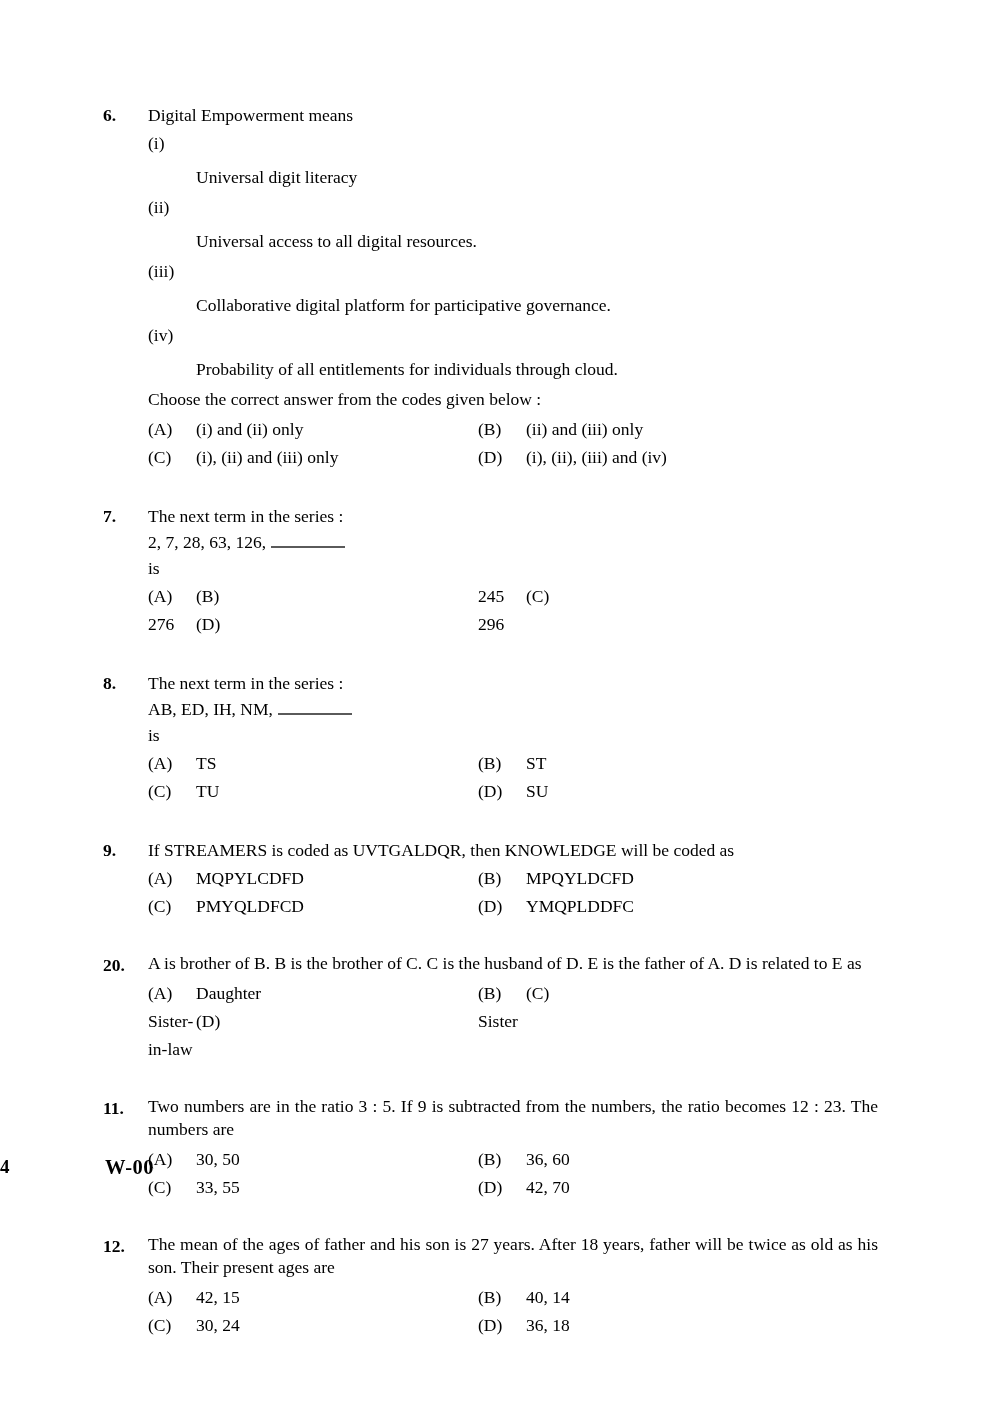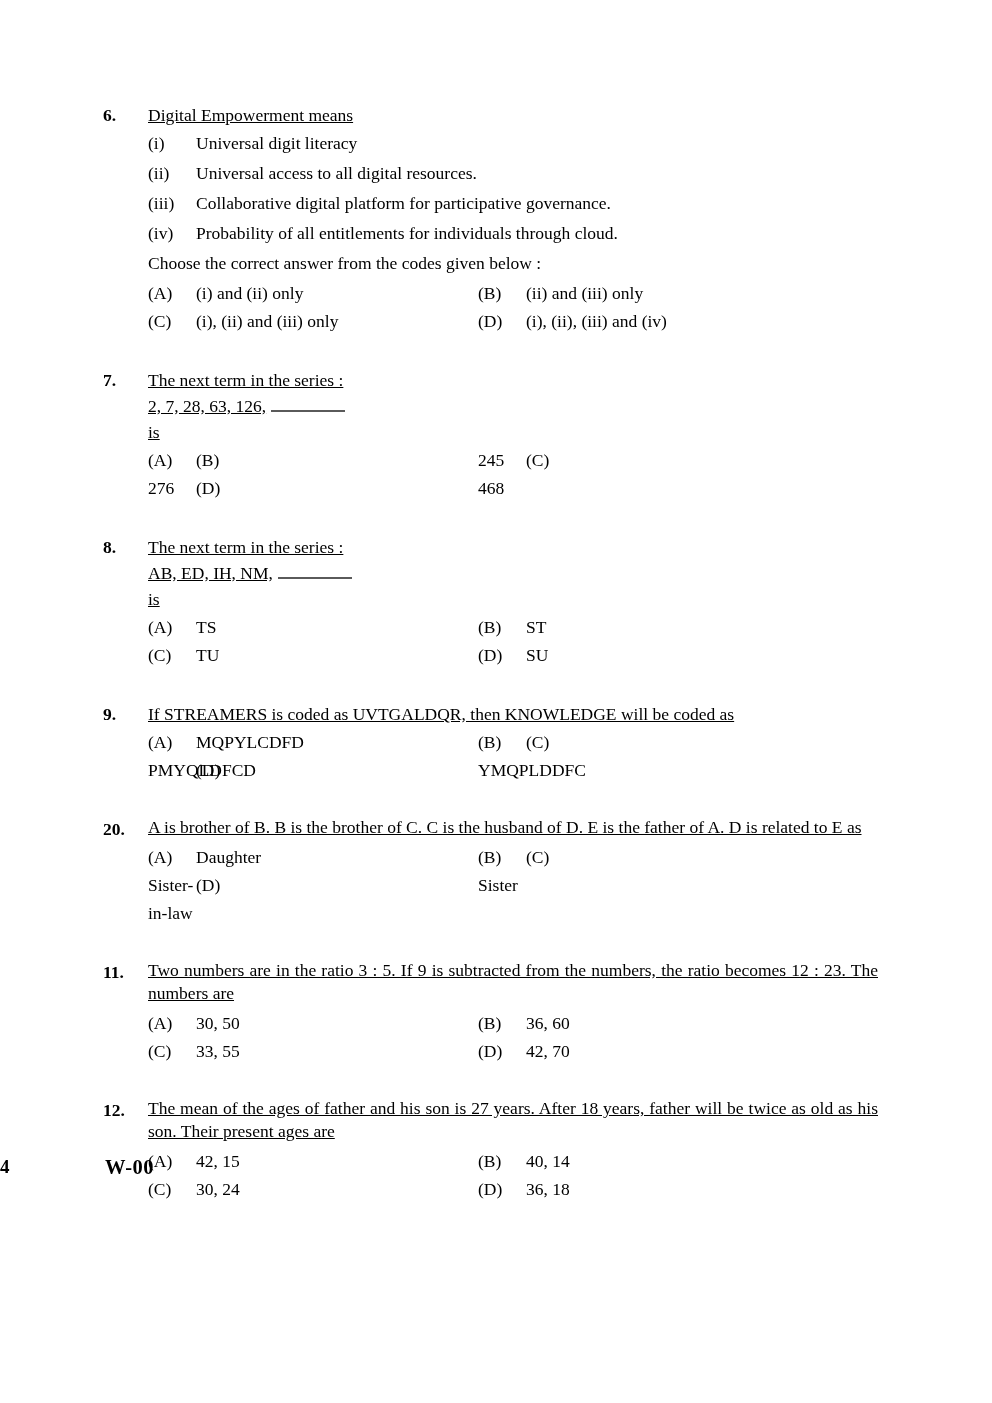--- a/index.html
+++ b/index.html
@@ -22,33 +22,33 @@
     display: flex;
     margin-bottom: 32px;
   }
   .qnum {
     width: 45px;
     flex-shrink: 0;
     font-weight: bold;
     line-height: 26px;
   }
   .qbody { flex: 1; min-width: 0; }
-  .stem { line-height: 26px; text-decoration: underline; }
+  .stem { line-height: 26px; }
   .stem.justify { text-align: justify; line-height: 23px; padding-bottom: 3px; }
   .blank {
     display: inline-block;
     width: 74px;
     height: 14px;
     border-bottom: 2px solid #5a5a5a;
     margin-left: 5px;
     vertical-align: baseline;
   }
   .subitem { display: flex; line-height: 30px; }
   .sublabel { width: 48px; flex-shrink: 0; }
-  .subtext { flex: 1; }
+  .subtext { flex: 1; margin-top: 34px; }
   .note { line-height: 30px; }
   .options {
     display: grid;
     grid-template-columns: 48px 282px 48px auto;
     line-height: 28px;
     margin-top: 1px;
   }
   .optlabel { }
   .opttext { }
   .footer {
@@ -112,21 +112,21 @@
           <div class="stem"><span class="stemtext">The next term in the series :</span></div>
           <div class="stem"><span class="stemtext">2, 7, 28, 63, 126,</span><span class="blank"></span></div>
           <div class="stem"><span class="stemtext">is</span></div>
           <div class="options">
             <span class="optlabel">(A)</span>
             <span class="optlabel">(B)</span>
             <span class="opttext">245</span>
             <span class="optlabel">(C)</span>
             <span class="opttext">276</span>
             <span class="optlabel">(D)</span>
-            <span class="opttext">468</span>
+            <span class="opttext">296</span>
           </div>
         </div>
       </div>
       <div class="question">
         <div class="qnum">8.</div>
         <div class="qbody">
           <div class="stem"><span class="stemtext">The next term in the series :</span></div>
           <div class="stem"><span class="stemtext">AB, ED, IH, NM,</span><span class="blank"></span></div>
           <div class="stem"><span class="stemtext">is</span></div>
           <div class="options">
@@ -142,20 +142,21 @@
         </div>
       </div>
       <div class="question">
         <div class="qnum">9.</div>
         <div class="qbody">
           <div class="stem"><span class="stemtext">If STREAMERS is coded as UVTGALDQR, then KNOWLEDGE will be coded as</span></div>
           <div class="options">
             <span class="optlabel">(A)</span>
             <span class="opttext">MQPYLCDFD</span>
             <span class="optlabel">(B)</span>
+            <span class="opttext">MPQYLDCFD</span>
             <span class="optlabel">(C)</span>
             <span class="opttext">PMYQLDFCD</span>
             <span class="optlabel">(D)</span>
             <span class="opttext">YMQPLDDFC</span>
           </div>
         </div>
       </div>
       <div class="question">
         <div class="qnum">20.</div>
         <div class="qbody">

